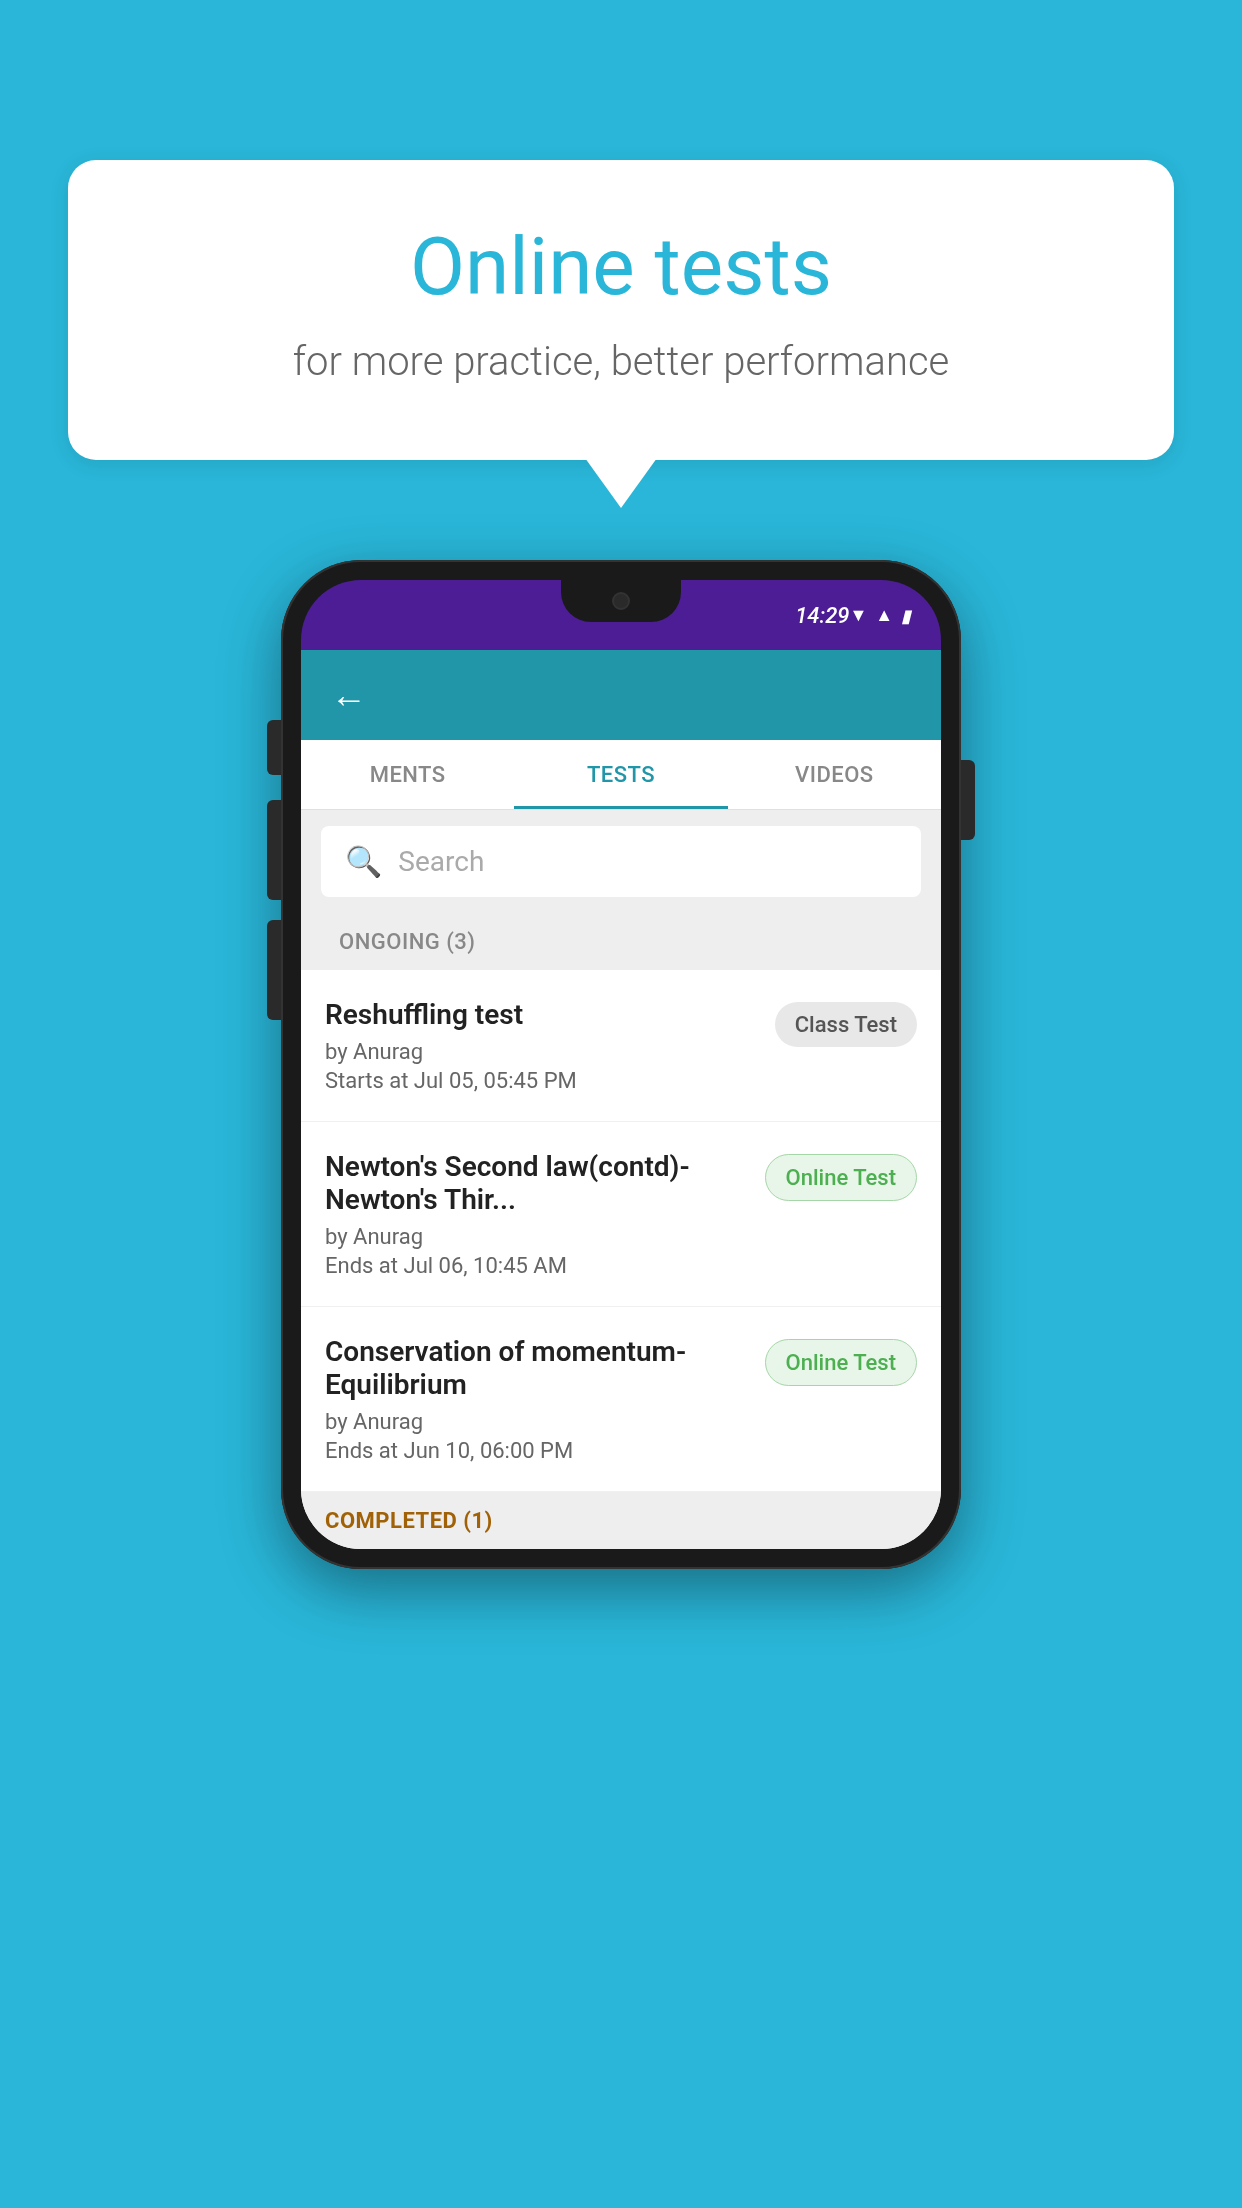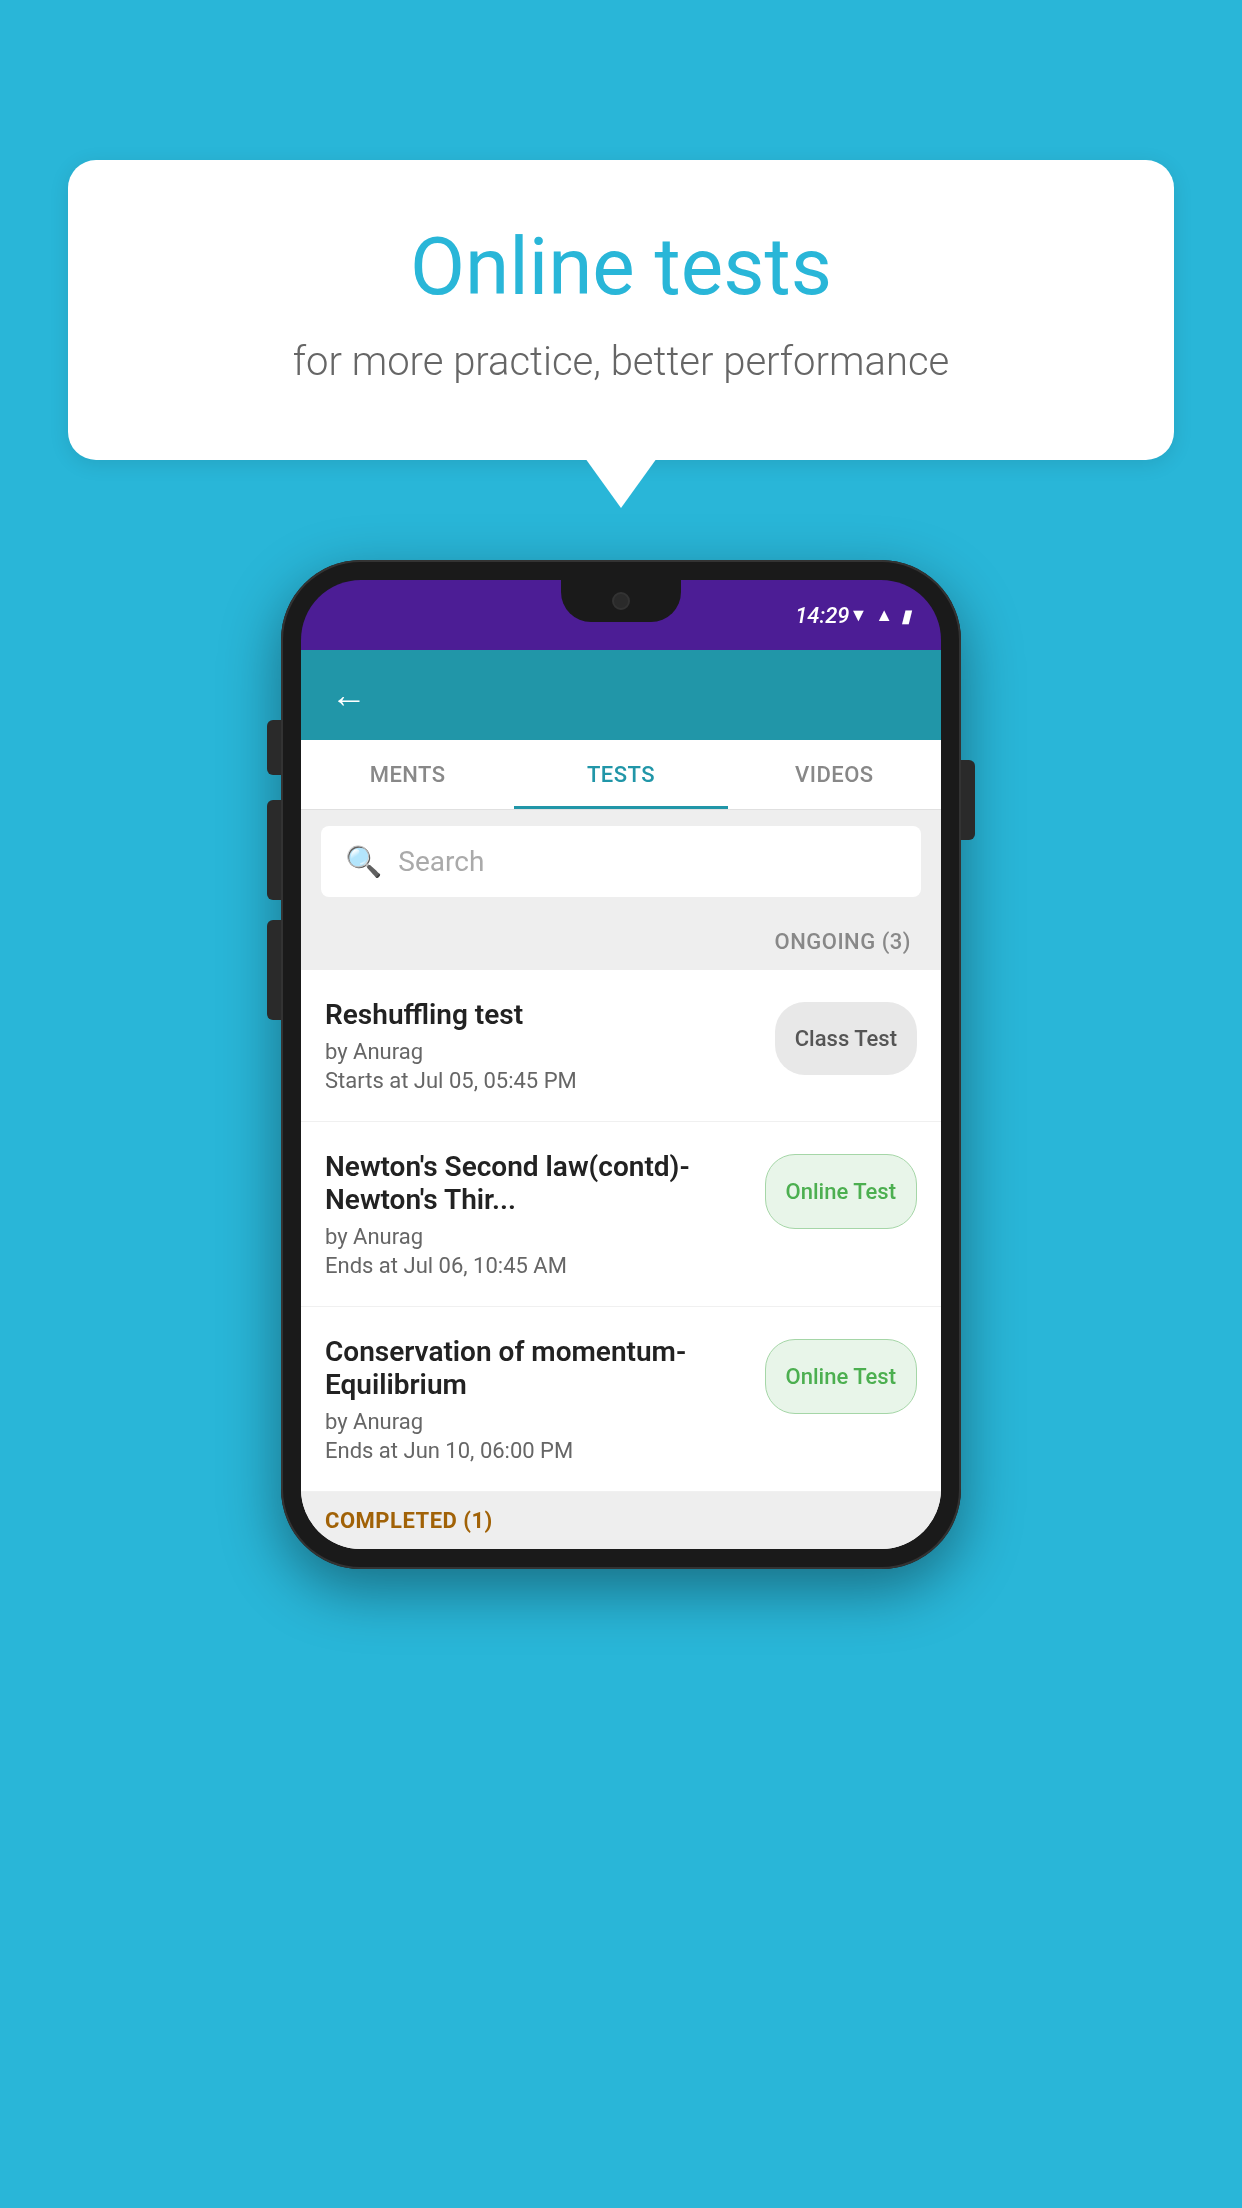--- a/index.html
+++ b/index.html
@@ -207,26 +207,25 @@
     }
 
     .search-text {
       color: #aaa;
       font-size: 28px;
     }
 
     
     .section-header {
       background: #eeeeee;
-      padding: 16px 30px;
+      padding: 16px 38px;
       font-size: 22px;
       color: #888;
       font-weight: 500;
       letter-spacing: 0.5px;
-      text-align: right;
     }
 
     
     .test-item {
       background: white;
       padding: 28px 24px;
       border-bottom: 1px solid #f0f0f0;
       display: flex;
       justify-content: space-between;
       align-items: flex-start;
@@ -249,21 +248,21 @@
       margin-bottom: 4px;
     }
 
     .test-time {
       font-size: 22px;
       color: #666;
     }
 
     .test-badge {
       border-radius: 30px;
-      padding: 24px 20px;
+      padding: 10px 20px;
       font-size: 22px;
       font-weight: 500;
       white-space: nowrap;
       margin-left: 16px;
       margin-top: 4px;
     }
 
     .badge-class {
       background: #e8e8e8;
       color: #555;

